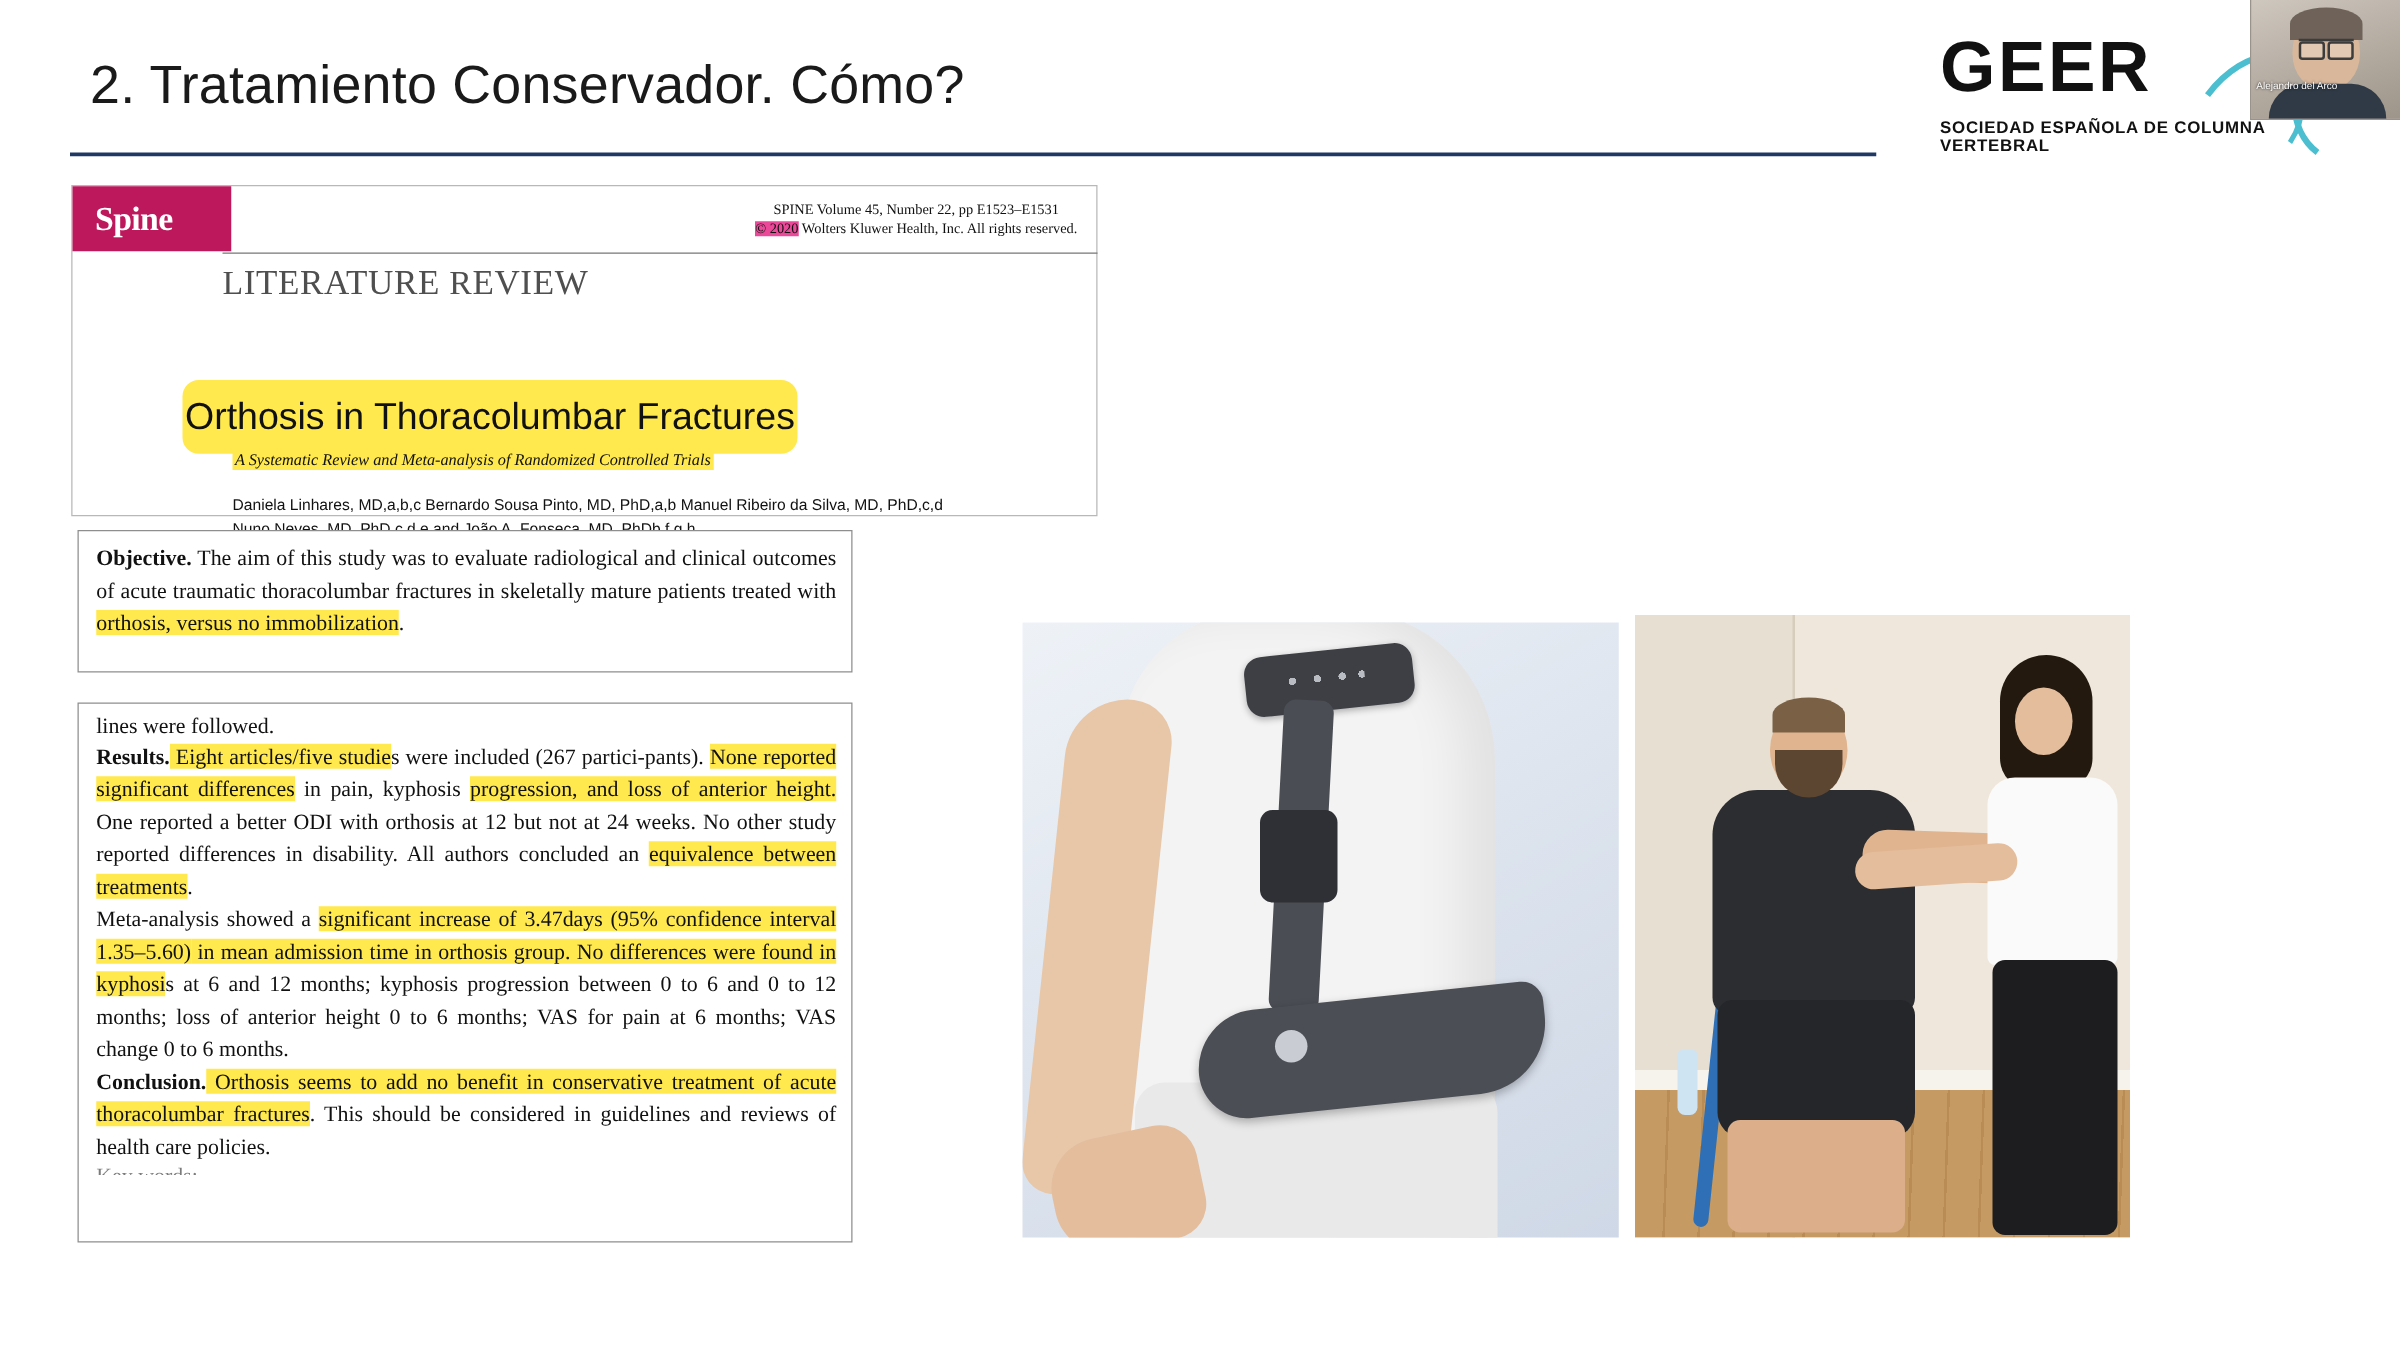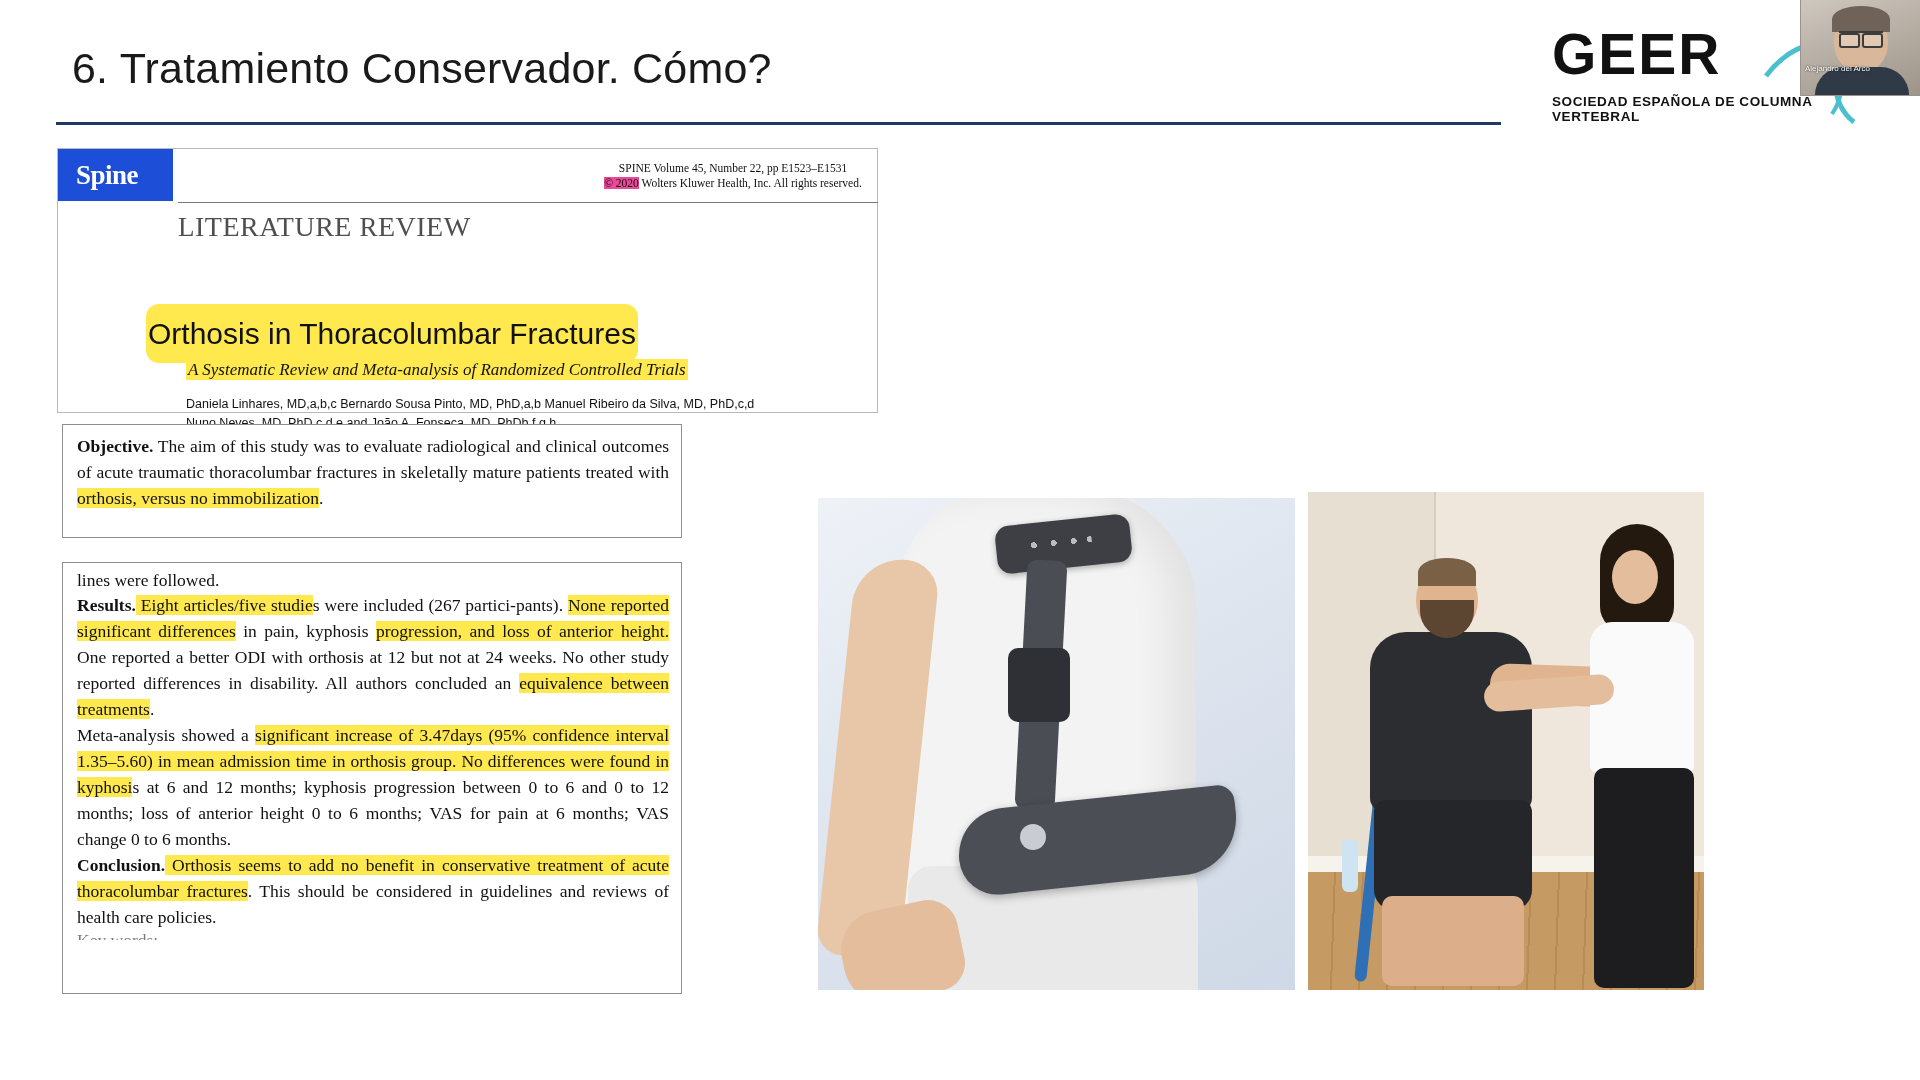--- a/index.html
+++ b/index.html
@@ -128,22 +128,22 @@
   .paper-header {
     position: absolute;
     left: 57px; top: 148px;
     width: 821px; height: 265px;
     border: 1px solid #b8b8b8;
     background: #ffffff;
   }
   .spine-badge {
     position: absolute;
     left: 0; top: 0;
-    width: 115px; height: 52px;
-    background: #1d4ed8;
+    width: 127px; height: 52px;
+    background: #be185d;
     color: #ffffff;
   }
   .spine-badge span {
     position: absolute;
     left: 18px; top: 11px;
     font-family: "Liberation Serif", serif;
     font-size: 27px;
     font-weight: 700;
     letter-spacing: -0.5px;
   }
@@ -179,21 +179,21 @@
     font-family: "Liberation Sans", sans-serif;
     font-size: 30px;
     color: #111;
   }
   .paper-title span { background: #ffe94e; padding: 13px 2px; border-radius: 13px; }
   .paper-sub {
     position: absolute;
     left: 128px; top: 211px;
     font-family: "Liberation Serif", serif;
     font-style: italic;
-    font-size: 17px;
+    font-size: 13px;
     color: #111;
   }
   .paper-sub span { background: #ffe94e; padding: 1px 2px; }
   .paper-authors {
     position: absolute;
     left: 128px; top: 246px;
     width: 680px;
     font-family: "Liberation Sans", sans-serif;
     font-size: 12.5px;
     color: #111;
@@ -440,21 +440,21 @@
     width: 16px; height: 52px;
     background: #cfe4f2;
     border-radius: 4px 4px 6px 6px;
   }
 </style>
 </head>
 <body>
 
 <div class="slide">
 
-  <div class="slide-title">6. Tratamiento Conservador. Cómo?</div>
+  <div class="slide-title">2. Tratamiento Conservador. Cómo?</div>
   <div class="title-rule"></div>
 
   <div class="logo-block">
     <div class="logo-geer">GEER</div>
     <div class="logo-sub">SOCIEDAD ESPAÑOLA DE COLUMNA VERTEBRAL</div>
     <svg class="logo-swirl" viewBox="0 0 120 110">
       <path d="M10,58 C40,18 86,16 110,40" stroke="#4bbfd0" stroke-width="5" fill="none"></path>
       <path d="M96,8 C72,44 74,86 98,104" stroke="#4bbfd0" stroke-width="5" fill="none"></path>
       <path d="M64,22 C88,40 92,72 76,96" stroke="#4bbfd0" stroke-width="4" fill="none"></path>
     </svg>

